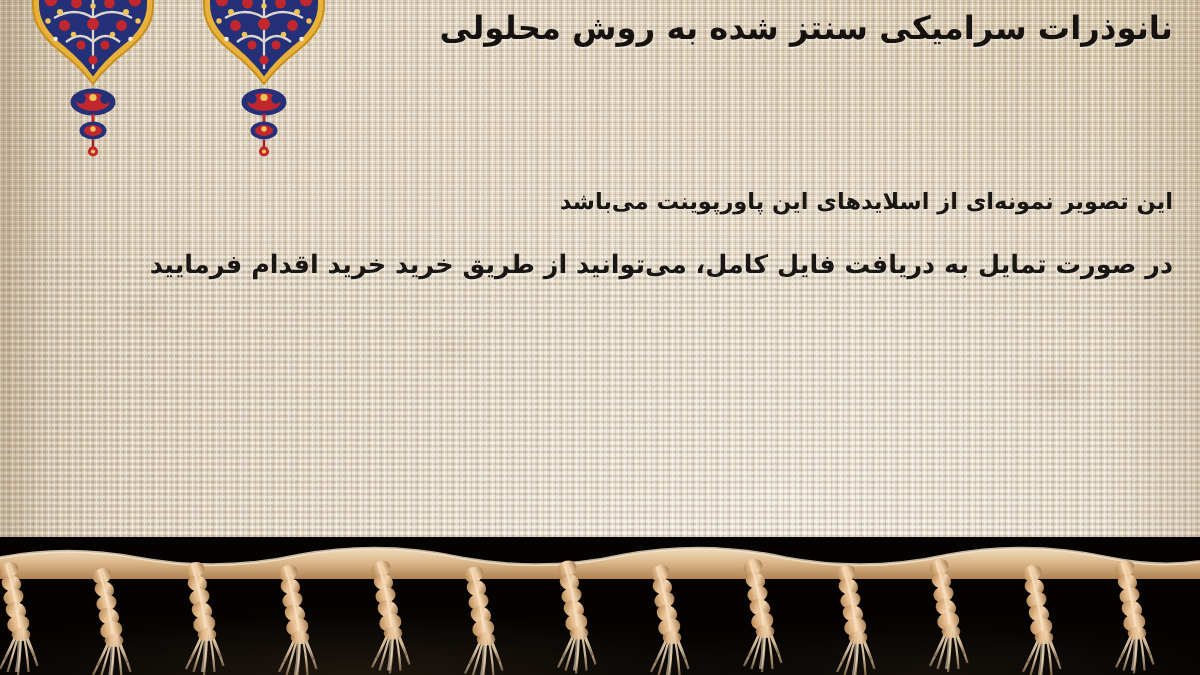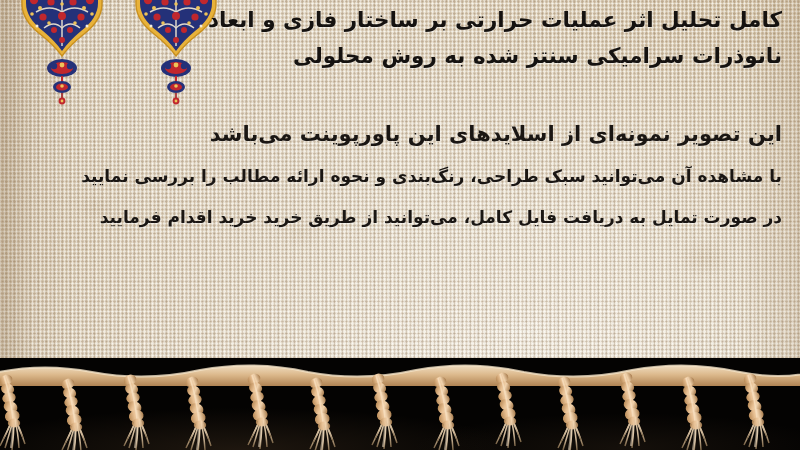--- a/index.html
+++ b/index.html
@@ -114,21 +114,21 @@
   .body-block {
     position:absolute;
     right:18px; top:112px; width:770px;
     font-family:"DejaVu Sans", sans-serif;
     font-size:17.5px;
     font-weight:700;
     color:#1a1613;
     text-shadow:0 1px 0 rgba(255,255,255,0.28);
   }
   .body-block .bl { display:block; white-space:nowrap; }
-  .bl-1 { font-size:21px; line-height:44px;padding-left:21px; }
+  .bl-1 { font-size:15px; line-height:44px;padding-left:21px; }
   .bl-2 { font-size:17px; line-height:40px; }
   .bl-3 { font-size:17px; line-height:42px; }
 
   
   .black-band {
     position:absolute;
     left:0; bottom:0; width:800px; height:92px;
     background:#040302;
   }
   .band-sheen {
@@ -244,27 +244,25 @@
       </g>
       <g transform="translate(176,72)">
         <use href="#pendant"></use>
       </g>
     </svg>
   </div>
 
   <div class="text-layer">
 
     <div class="title">
-      <span class="tl">کامل تحلیل اثر عملیات حرارتی بر ساختار فازی و ابعاد</span>
       <span class="tl">نانوذرات سرامیکی سنتز شده به روش محلولی</span>
     </div>
 
     <div class="body-block">
       <span class="bl bl-1">این تصویر نمونه‌ای از اسلایدهای این پاورپوینت می‌باشد</span>
-      <span class="bl bl-2">با مشاهده آن می‌توانید سبک طراحی، رنگ‌بندی و نحوه ارائه مطالب را بررسی نمایید</span>
       <span class="bl bl-3">در صورت تمایل به دریافت فایل کامل، می‌توانید از طریق خرید خرید اقدام فرمایید</span>
     </div>
 
   </div>
 
   <div class="black-band">
     <div class="band-sheen"></div>
   </div>
 
   <div class="tassels">

